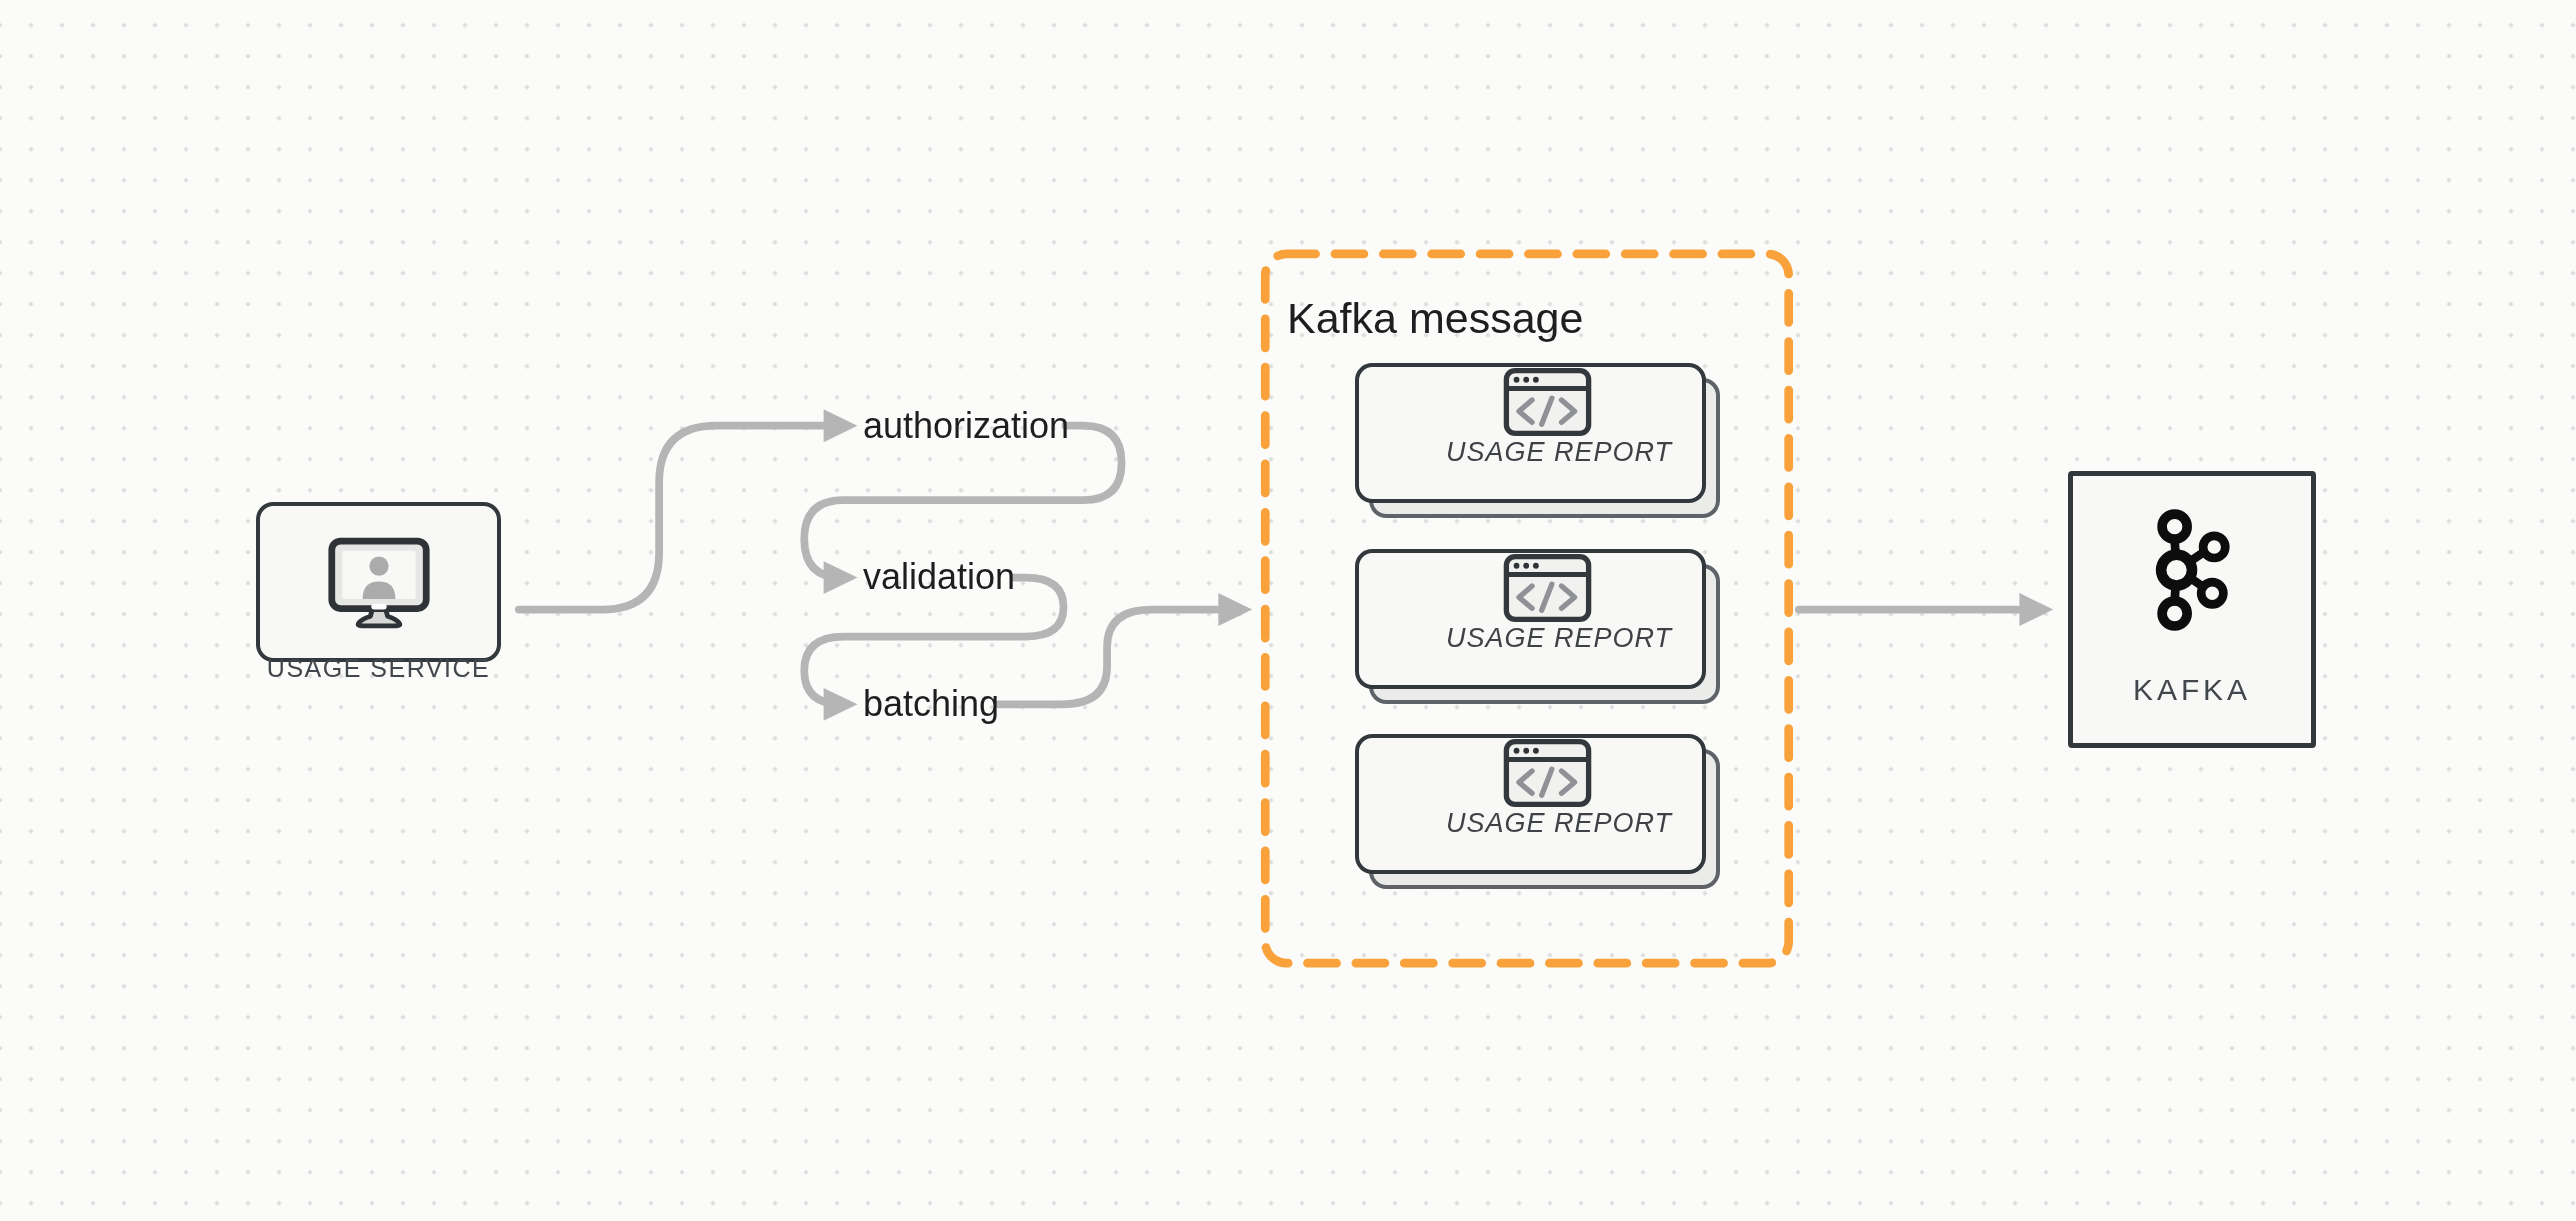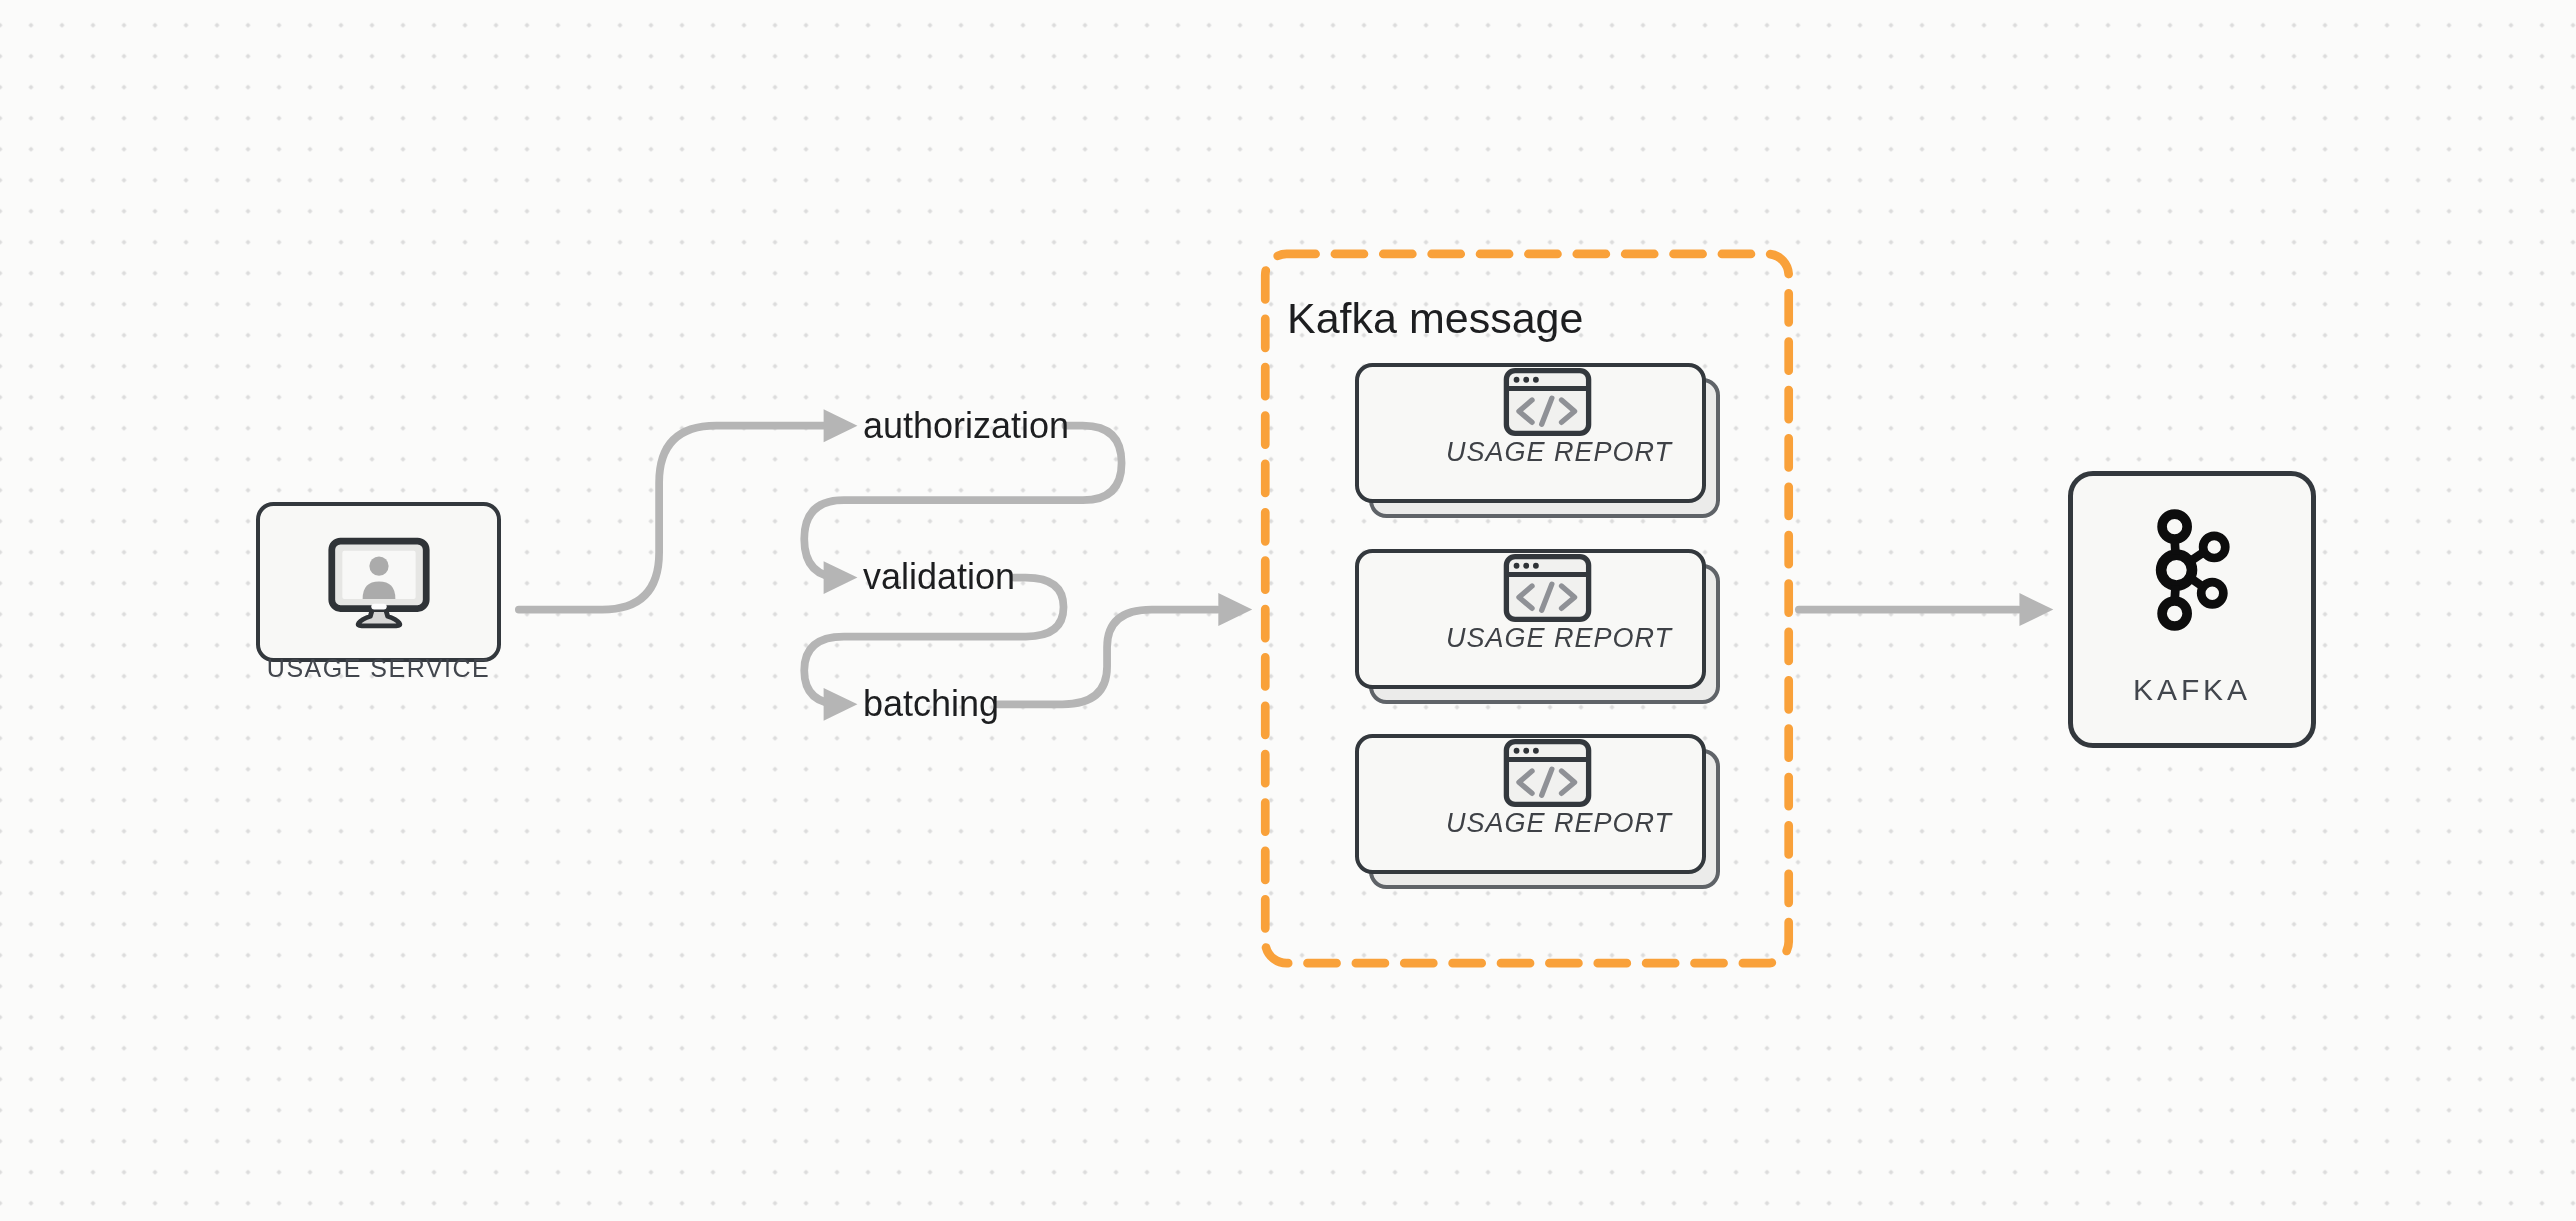--- a/index.html
+++ b/index.html
@@ -49,21 +49,21 @@
     font-weight: 400;
   }
   .node-usage-service .node-label {
     top: 148px;
     font-size: 25px;
   }
   .node-kafka {
     left: 2068px; top: 471px;
     width: 248px; height: 277px;
     border-width: 5.8px;
-    border-radius: 25px;
+    border-radius: 4px;
   }
   .node-kafka .node-icon {
     position: absolute;
     left: 50%; top: 33px;
     transform: translateX(-50%);
   }
   .node-kafka .node-label {
     top: 197px;
     font-size: 30px;
     letter-spacing: 3.9px;

